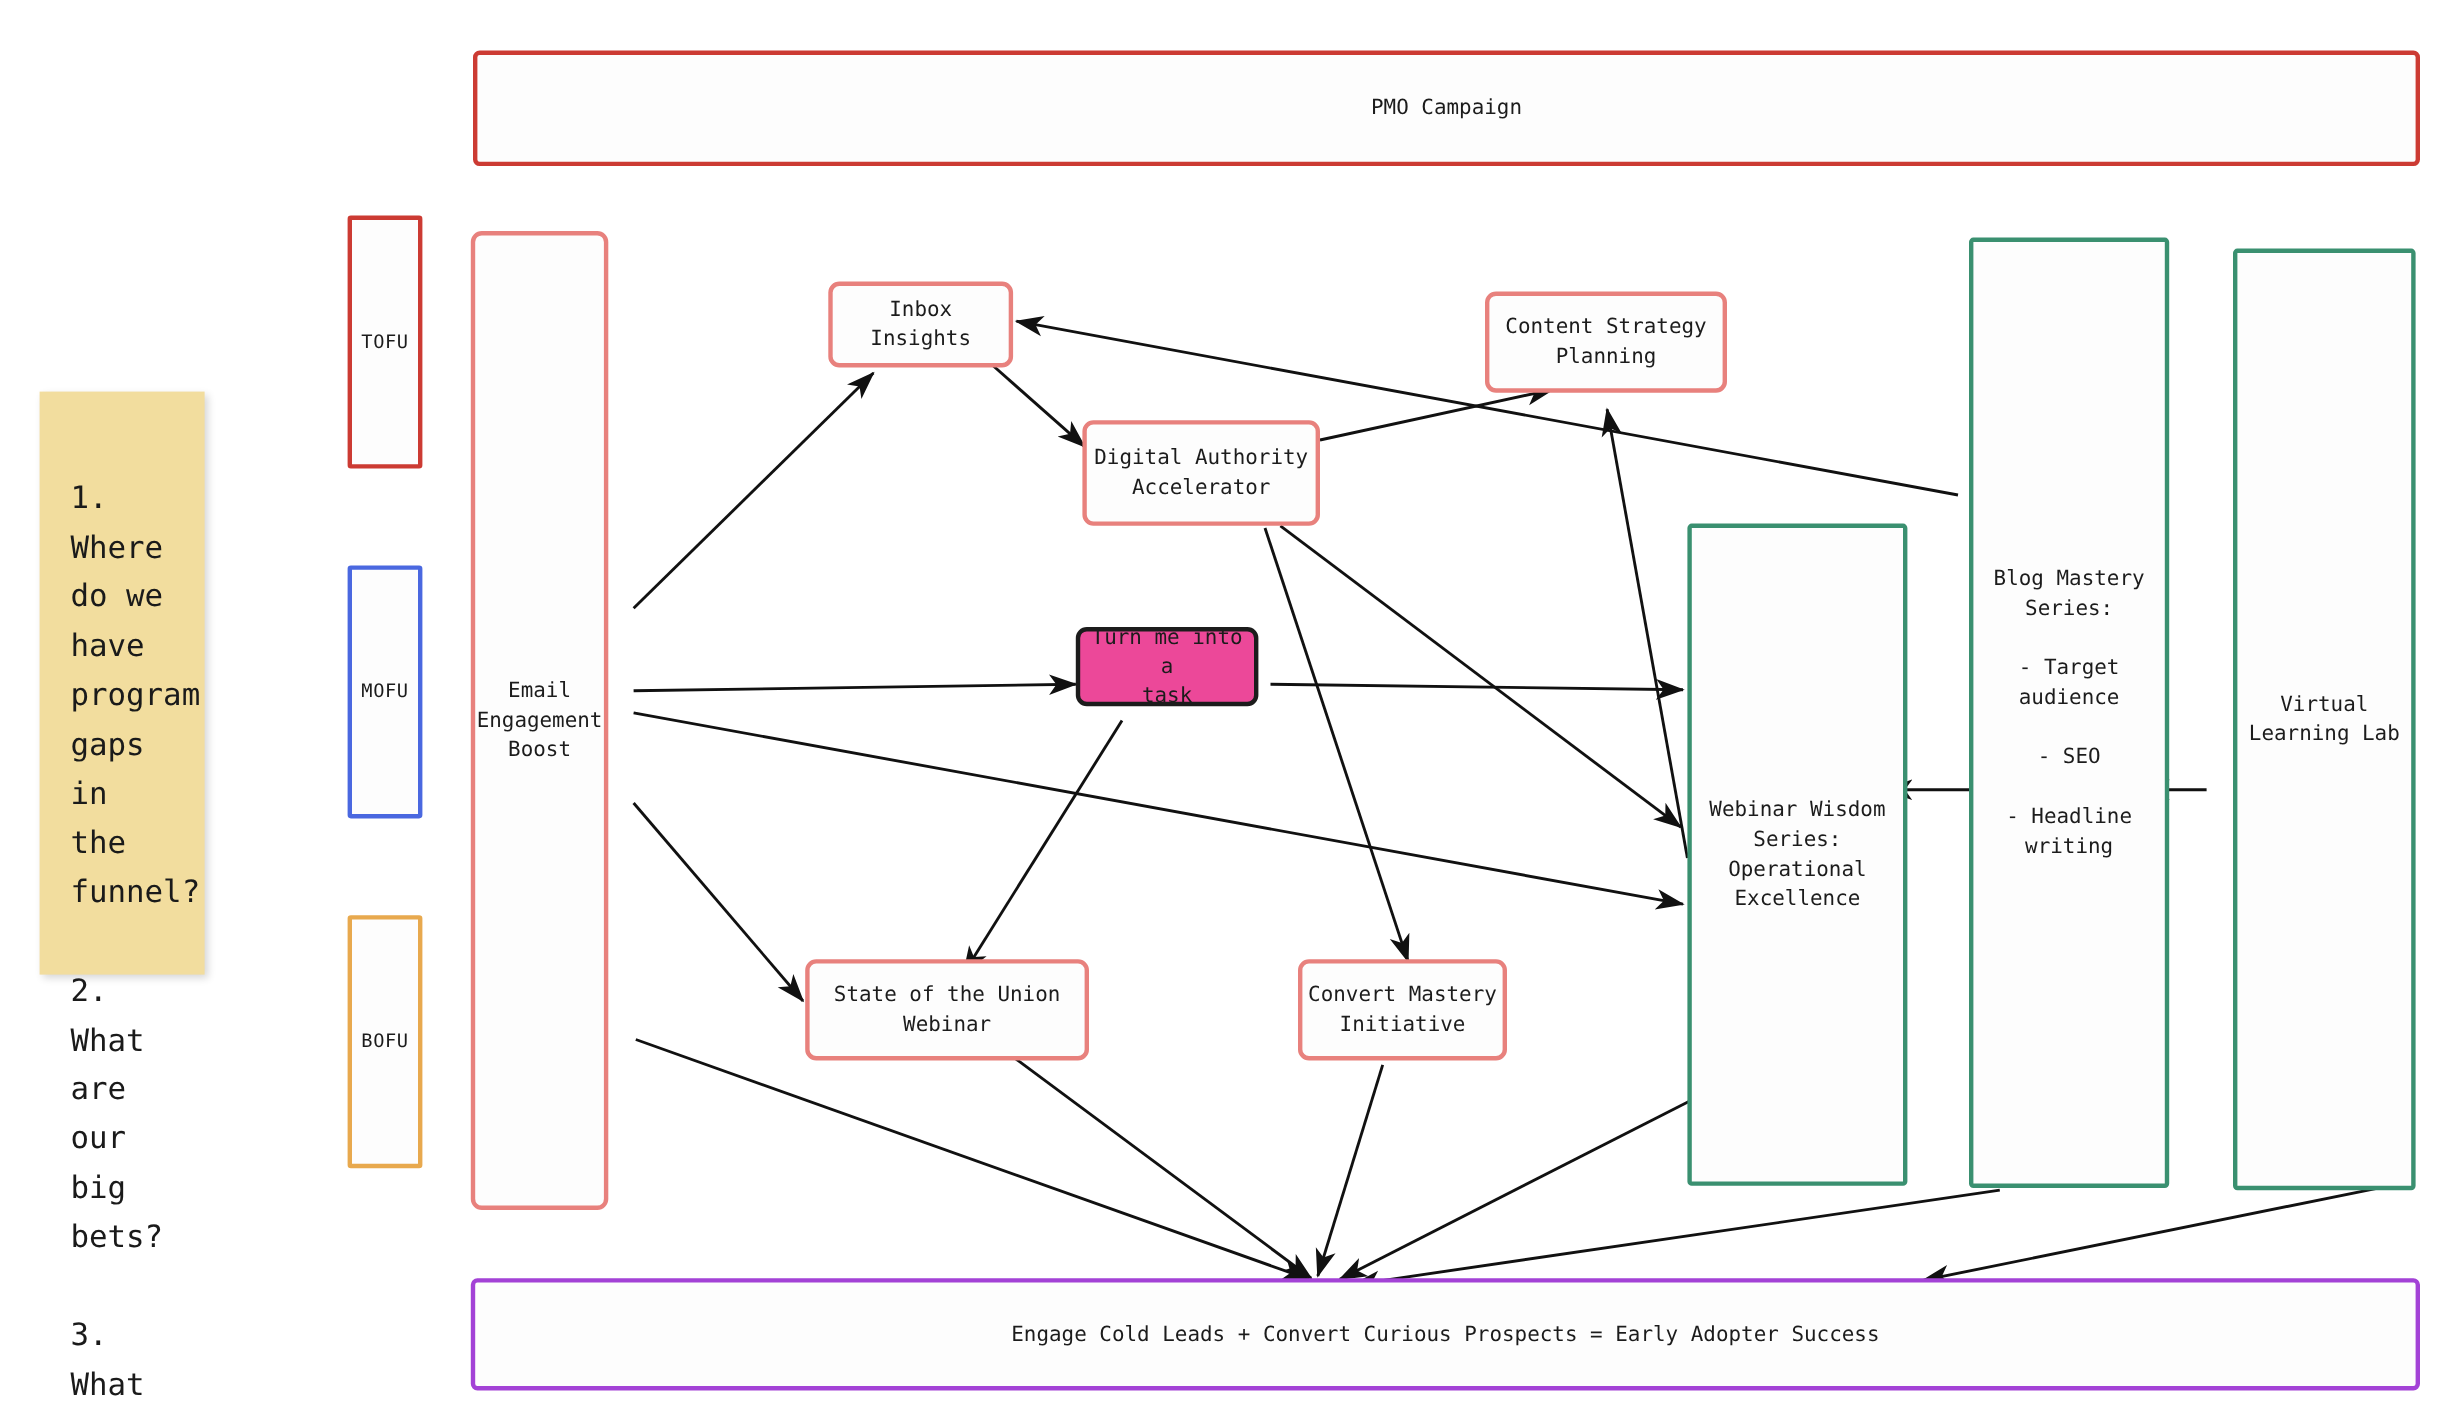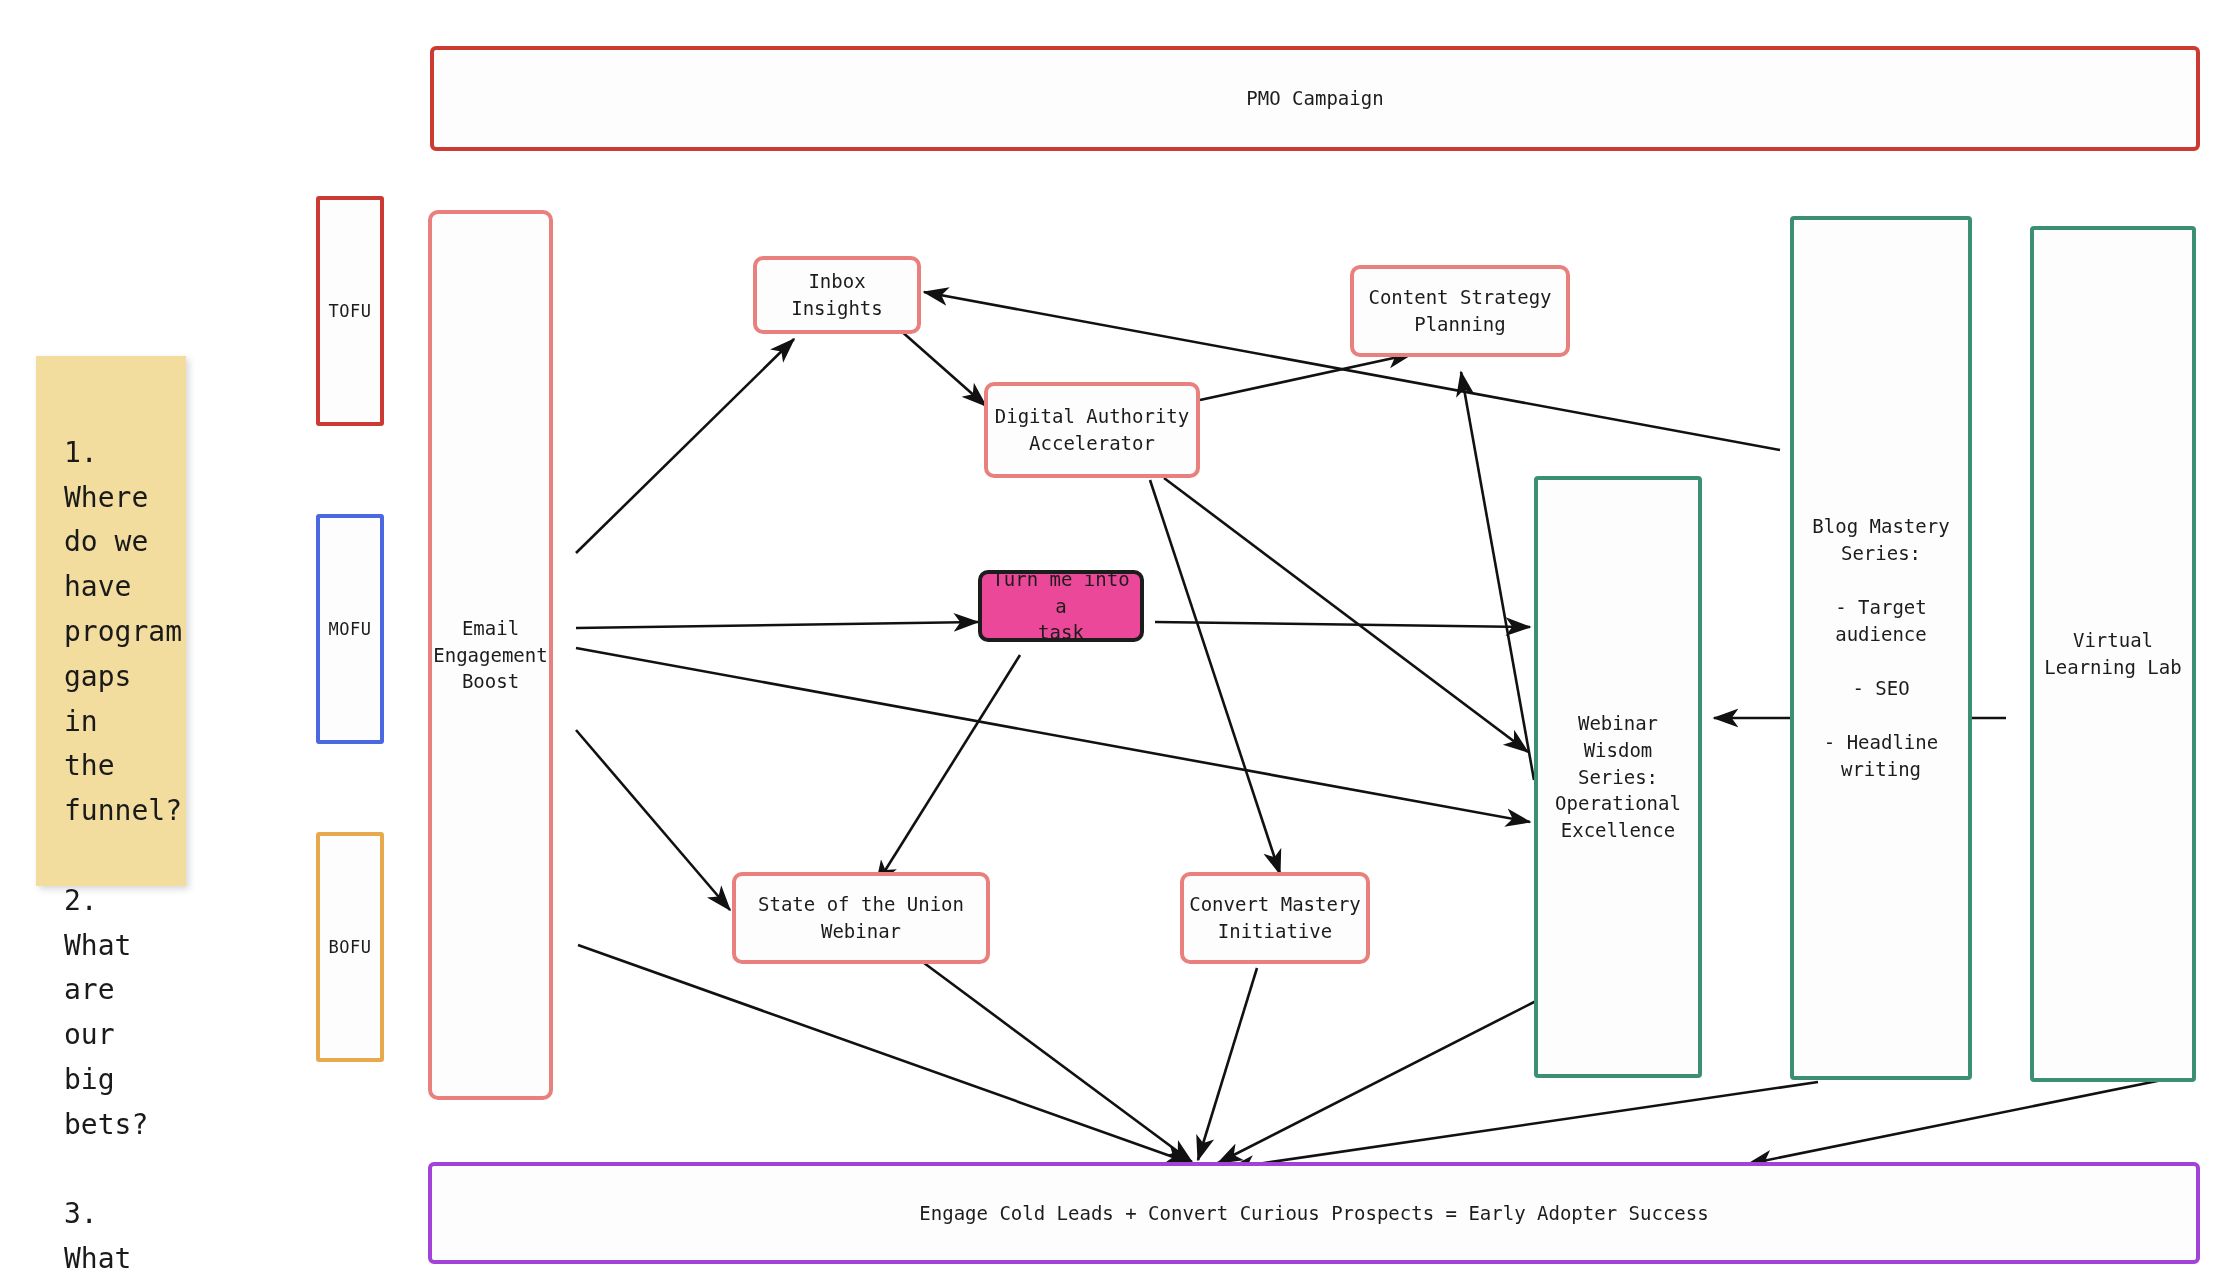--- a/index.html
+++ b/index.html
@@ -156,21 +156,21 @@
   <div class="node stage-col" style="left:316px; top:832px; width:68px; height:230px; border-color:#e8a94e;">
     <span>BOFU</span>
   </div>
 
   <div class="node lane" style="left:428px; top:190px; width:125px; height:890px; border-color:#e8817d;margin-top:20px;">
     <span>Email
 Engagement
 Boost</span>
   </div>
 
-  <div class="node lane" style="left:1534px; top:476px; width:168px; height:602px; border-color:#3a9070; border-radius:4px;">
+  <div class="node lane" style="left:1534px; top:476px; width:200px; height:602px; border-color:#3a9070; border-radius:4px;">
     <span>Webinar Wisdom
 Series:
 Operational
 Excellence</span>
   </div>
 
   <div class="node lane" style="left:1790px; top:216px; width:182px; height:864px; border-color:#3a9070; border-radius:4px;">
     <span>Blog Mastery
 Series:
 

